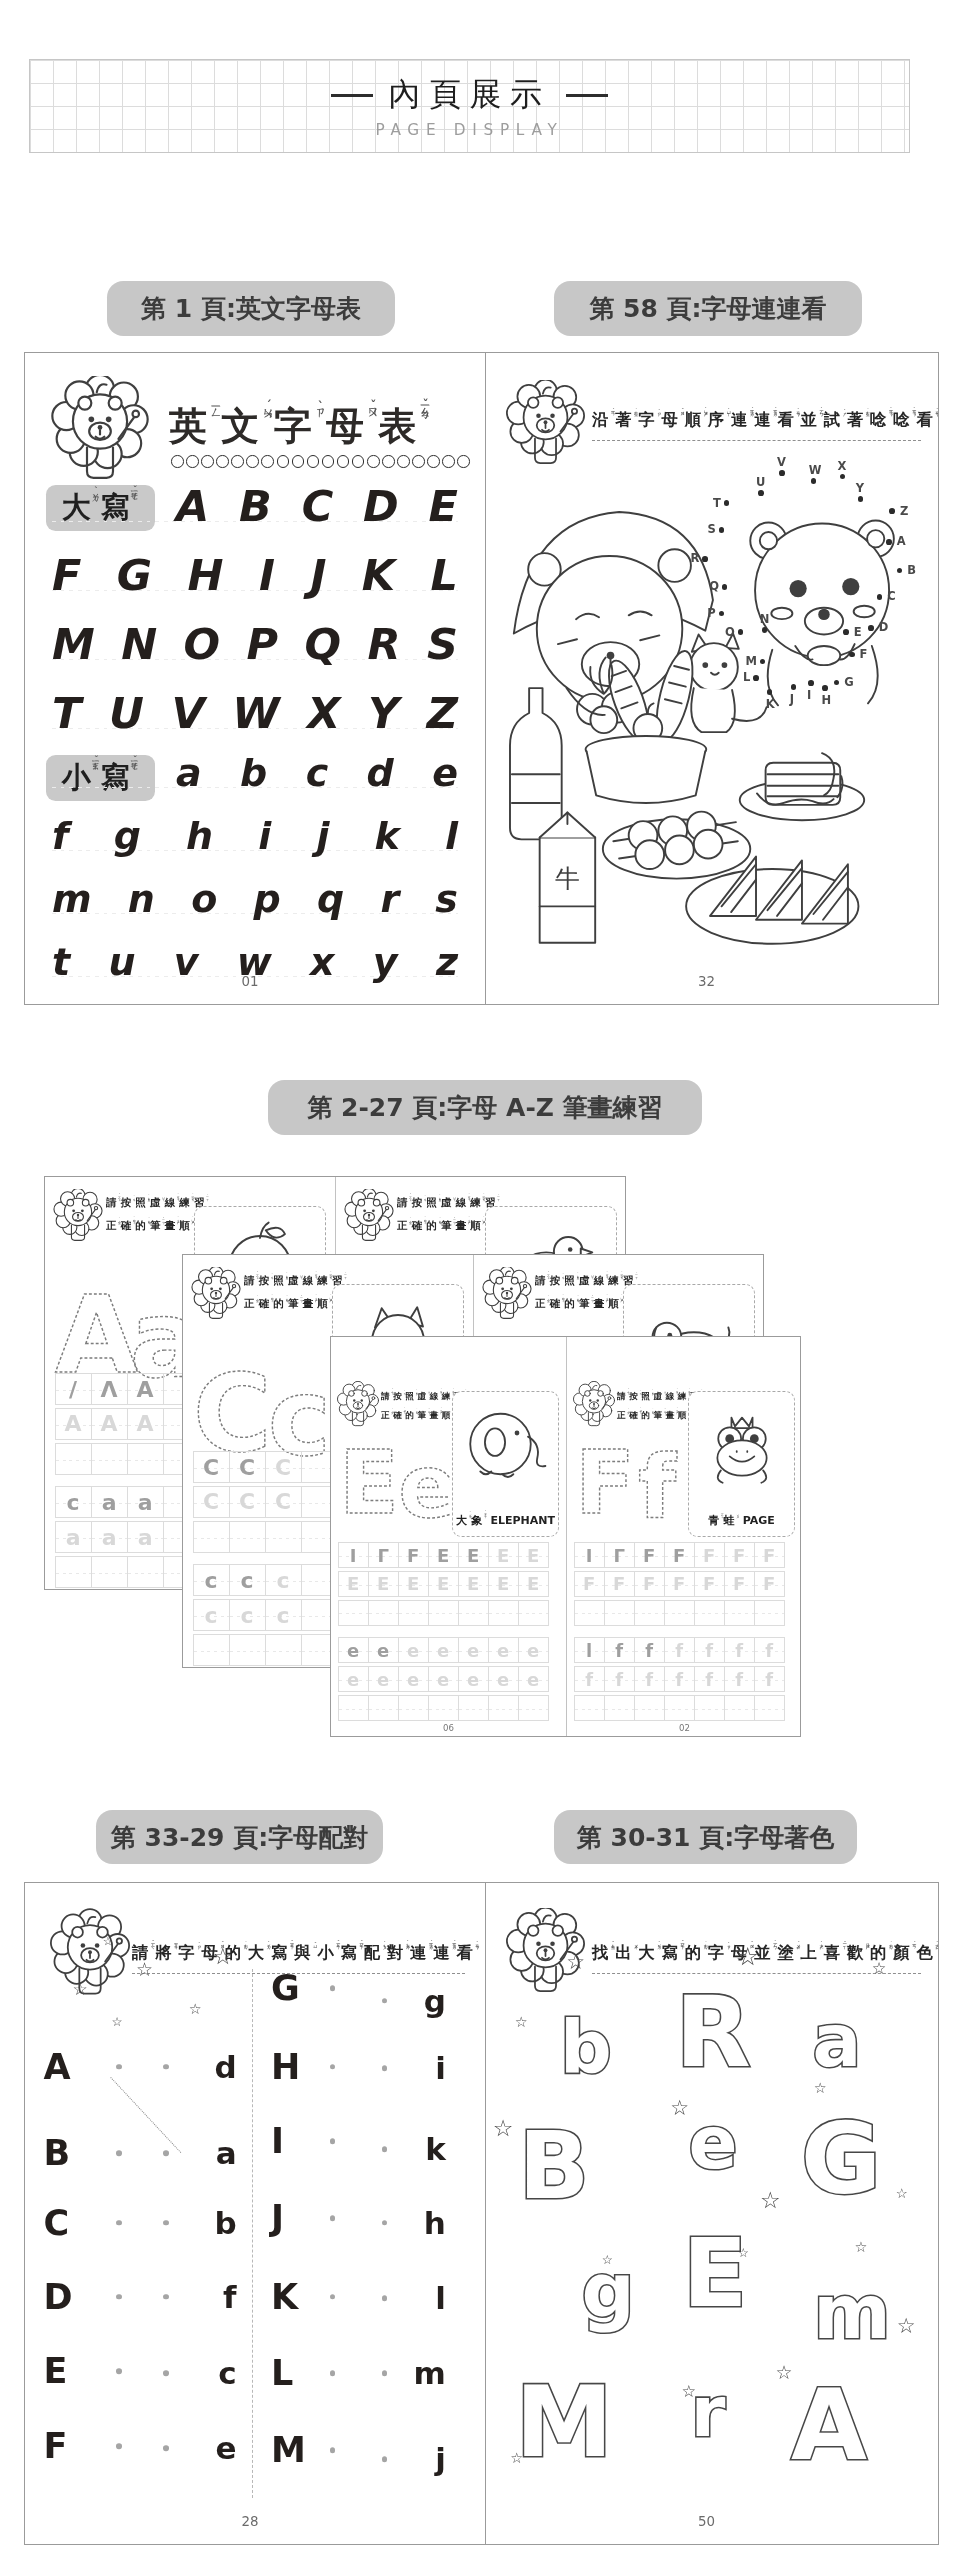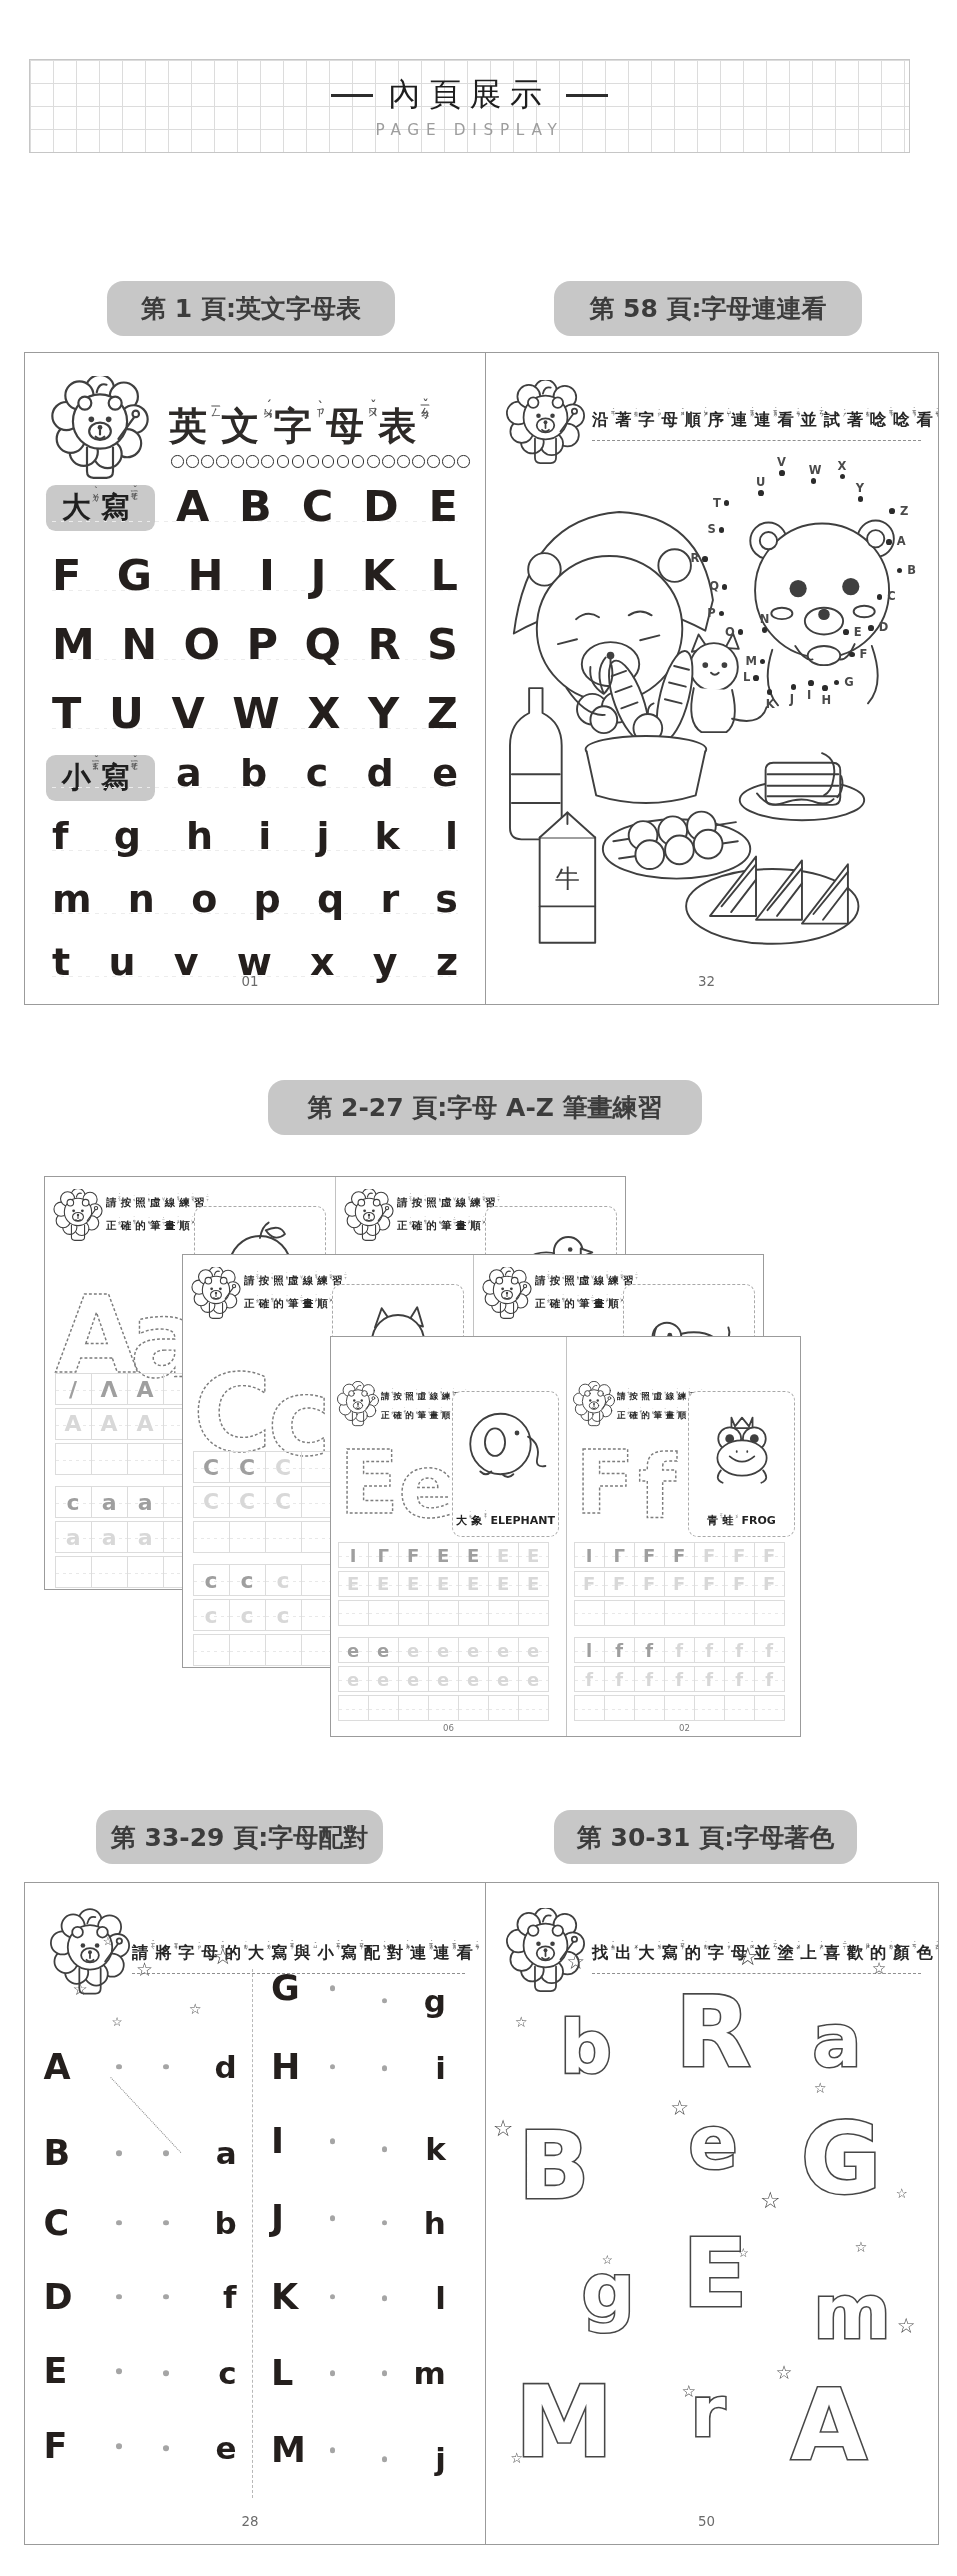--- a/index.html
+++ b/index.html
@@ -45,21 +45,21 @@
   .case-pill{background:#c9c9c9;border-radius:9.6px;display:flex;align-items:center;justify-content:center;
              font-size:29px;font-weight:bold;color:#1f1f1f;}
   #p1-upper-pill{left:21px;top:132px;width:109px;height:46px;}
   #p1-lower-pill{left:21px;top:402px;width:109px;height:46px;}
   .abc-rows{left:27px;width:406px;}
   #p1-upper-rows{top:119px;}
   #p1-lower-rows{top:389px;}
   .abc-row{height:69px;line-height:69px;font-weight:bold;font-size:43px;color:#241f1d;
            text-align:justify;text-align-last:justify;
            background-image:repeating-linear-gradient(90deg,#ececec 0 3.8px,transparent 3.8px 8.6px);
-           background-size:100% 1px;background-position:0 72%;background-repeat:no-repeat;}
+           background-size:100% 1px;background-position:0 72%;background-repeat:no-repeat;font-style:italic;}
   #p1-lower-rows .abc-row{height:63px;line-height:63px;font-size:38px;}
   .abc-row.indent{padding-left:124px;}
 
   
   #page32{left:460px;top:0;width:453px;height:651px;overflow:hidden;}
   #p32-lion{left:21px;top:27px;width:79px;height:96px;}
   .instr{font-weight:bold;color:#262626;font-size:16.3px;letter-spacing:1px;
          border-bottom:1px dashed #8f8f8f;padding-bottom:8.6px;display:flex;}
   #p32-instr{left:107px;top:56px;width:329px;}
   #p32-art{left:0;top:113px;width:453px;height:538px;}
@@ -1348,21 +1348,21 @@
       <div class="caption">
         <span style="display:flex">
             <span class="rc">
               <span>青</span>
               <span class="rzy">ㄑㄧㄥ</span>
             </span>
             <span class="rc">
               <span>蛙</span>
               <span class="rzy">ㄨㄚ</span>
             </span>
-          </span>&nbsp;<span>FROG</span>
+          </span>&nbsp;<span>PAGE</span>
       </div>
     </div>
     <svg class="trace-big" viewBox="0 0 118 112">
       <text x="2" y="88" font-size="92">F</text>
       <text x="68" y="92" font-size="92">f</text>
     </svg>
     <div class="tgrid">
         <div class="tg-row">
           <span class="tg-cell tg-solid">I</span>
           <span class="tg-cell tg-solid">Γ</span>

